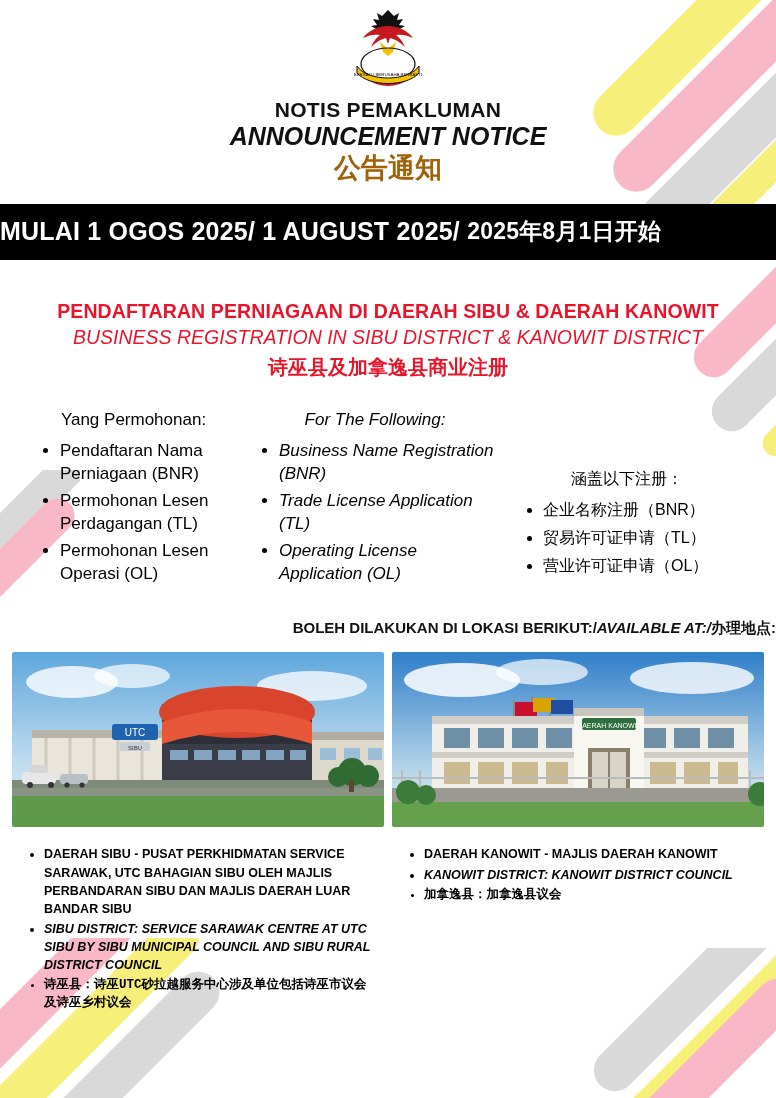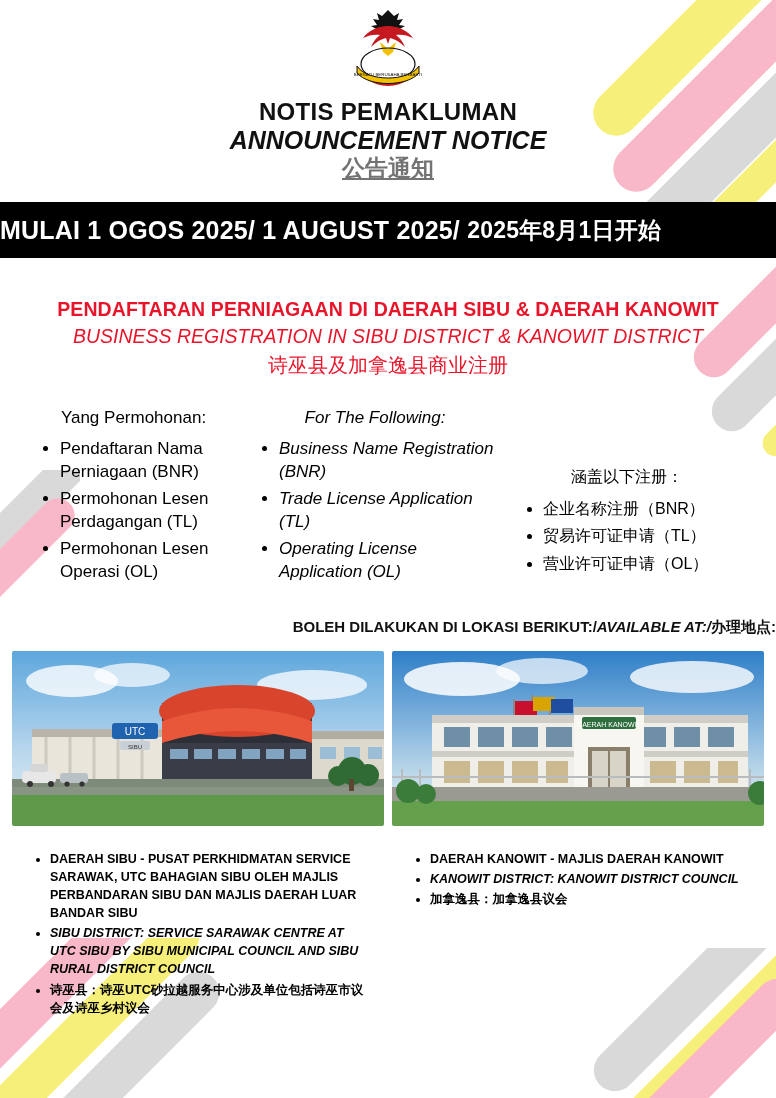--- a/index.html
+++ b/index.html
@@ -53,29 +53,29 @@
   .br3 { width: 300px; height: 42px; background:#f9b8c8; top: 122px; left: 20px;}
 
   
   .content { position:relative; z-index:3; }
 
   .crest { width: 100%; display:flex; justify-content:center; padding-top:6px; }
   .crest svg { display:block; }
 
   .titles { text-align:center; margin-top: 6px; }
   .t-ms {
-    font-size: 24px; font-weight: bold; letter-spacing: .3px; color:#111;
+    font-size: 21px; font-weight: bold; letter-spacing: .3px; color:#111;
     line-height: 1.15;
   }
   .t-en {
     font-size: 25px; font-weight: bold; font-style: italic; color:#111;
     line-height: 1.15;
   }
   .t-zh {
-    font-size: 23px; font-weight: bold; color:#737373; line-height: 1.3; text-decoration: underline;
+    font-size: 27px; font-weight: bold; color:#a16207; line-height: 1.3;
   }
 
   .blackbar {
     margin-top: 18px;
     background:#000; color:#fff;
     height: 56px;
     display:flex; align-items:center;
     font-size: 25px; font-weight: bold;
     letter-spacing:.2px;
   }
@@ -83,21 +83,21 @@
 
   .section2 { text-align:center; margin-top: 38px; padding: 0 25px; }
   .s2-ms {
     color:#e8152a; font-weight:bold; font-size:19.5px; line-height:1.35;
     letter-spacing:.1px;
   }
   .s2-en {
     color:#e8152a; font-weight:normal; font-style:italic; font-size:19.5px; line-height:1.35;
   }
   .s2-zh {
-    color:#e8152a; font-weight:normal; font-size:20px; line-height:1.6;
+    color:#e8152a; font-weight:bold; font-size:20px; line-height:1.6;
   }
 
   .columns {
     margin-top: 26px;
     display:flex;
     padding: 0 22px 0 26px;
     gap: 4px;
   }
   .col { }
   .col-a { width: 215px; }
@@ -121,24 +121,24 @@
   .photos {
     margin-top: 14px;
     display:flex; gap: 8px; padding: 0 12px;
   }
   .photo { width: 386px; height: 175px; border-radius: 2px; overflow:hidden; position:relative; }
 
   .footlists {
     display:flex; padding: 8px 12px 0 12px; gap: 8px;
   }
   .fl { width: 386px; }
-  .fl ul { margin:16px; padding-left: 22px; }
+  .fl ul { margin:10px; padding-left: 22px; }
   .fl li { font-size: 12.5px; font-weight: bold; line-height: 1.45; margin-bottom: 2px; }
   .fl li.it { font-style: italic; }
-  .fl li.zh { font-weight: bold; }
+  .fl li.zh { font-weight: bold; font-family: Liberation Mono, monospace; }
 </style>
 </head>
 <body>
 
 <div class="deco tr-wrap">
   <div class="stripe tr1"></div>
     <div class="stripe tr2"></div>
     <div class="stripe tr3"></div>
     <div class="stripe tr4"></div>
 </div>

